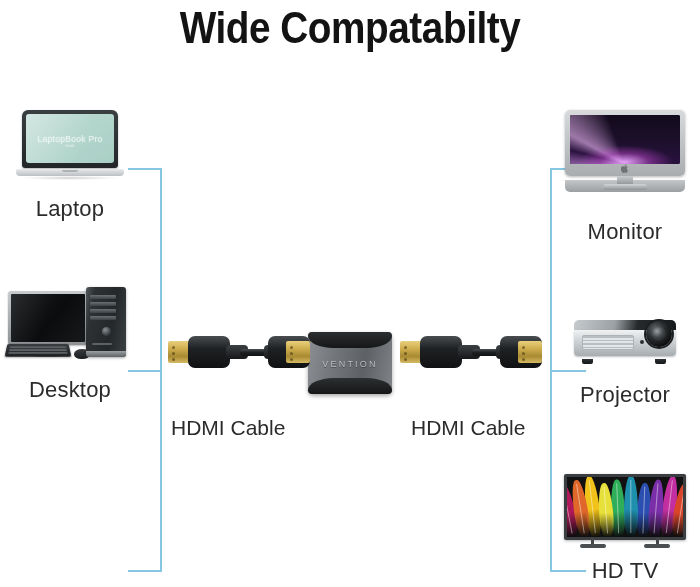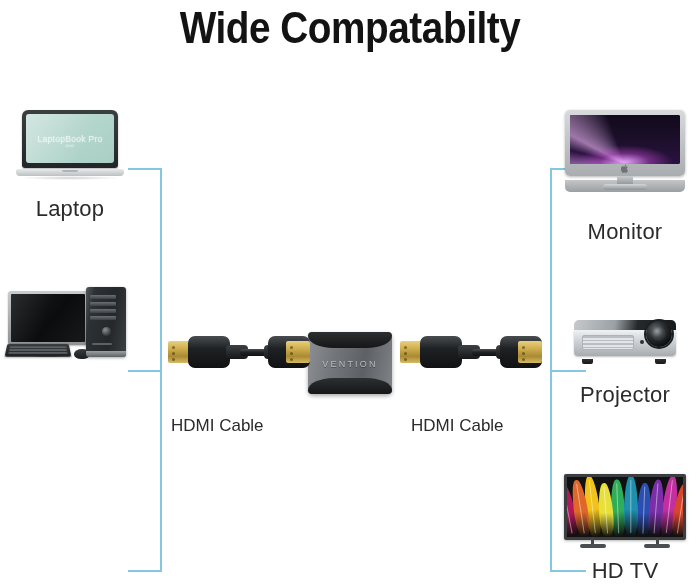--- a/index.html
+++ b/index.html
@@ -314,21 +314,21 @@
   }
   .ad-cap.top{ top:0; border-radius:5px 5px 40% 40%/5px 5px 100% 100%; }
   .ad-cap.bot{ bottom:0; border-radius:40% 40% 5px 5px/100% 100% 5px 5px; }
   .ad-logo{
     position:absolute; left:0; right:0; top:27px; text-align:center;
     font-size:9px; letter-spacing:2.2px; color:#b9bdc1;
     font-family:"Liberation Sans", sans-serif;
     text-shadow:0 1px 0 rgba(0,0,0,.35);
   }
   .cable-lbl{
-    position:absolute; font-size:17px; color:#2b2b2b;
+    position:absolute; font-size:21px; color:#2b2b2b;
     font-family:"Liberation Sans", sans-serif; white-space:nowrap;
   }
 </style>
 </head>
 <body>
 
 <div id="stage">
 
   <div class="title">Wide Compatabilty</div>
 
@@ -377,20 +377,21 @@
           <span class="bay" style="top:8px;"></span>
           <span class="bay" style="top:15px;"></span>
           <span class="bay" style="top:22px;"></span>
           <span class="bay" style="top:29px;"></span>
           <span class="pwr"></span>
           <span class="slot"></span>
           <span class="base"></span>
         </div>
       </div>
     </div>
+    <div class="lbl" style="margin-top:8px;">Desktop</div>
   </div>
 
 
   <div class="cell cellR" style="top:110px;">
     <div class="art">
       <div class="imac">
         <div class="im-body">
           <div class="im-scr">
               <div class="im-aurora"></div>
             </div>

